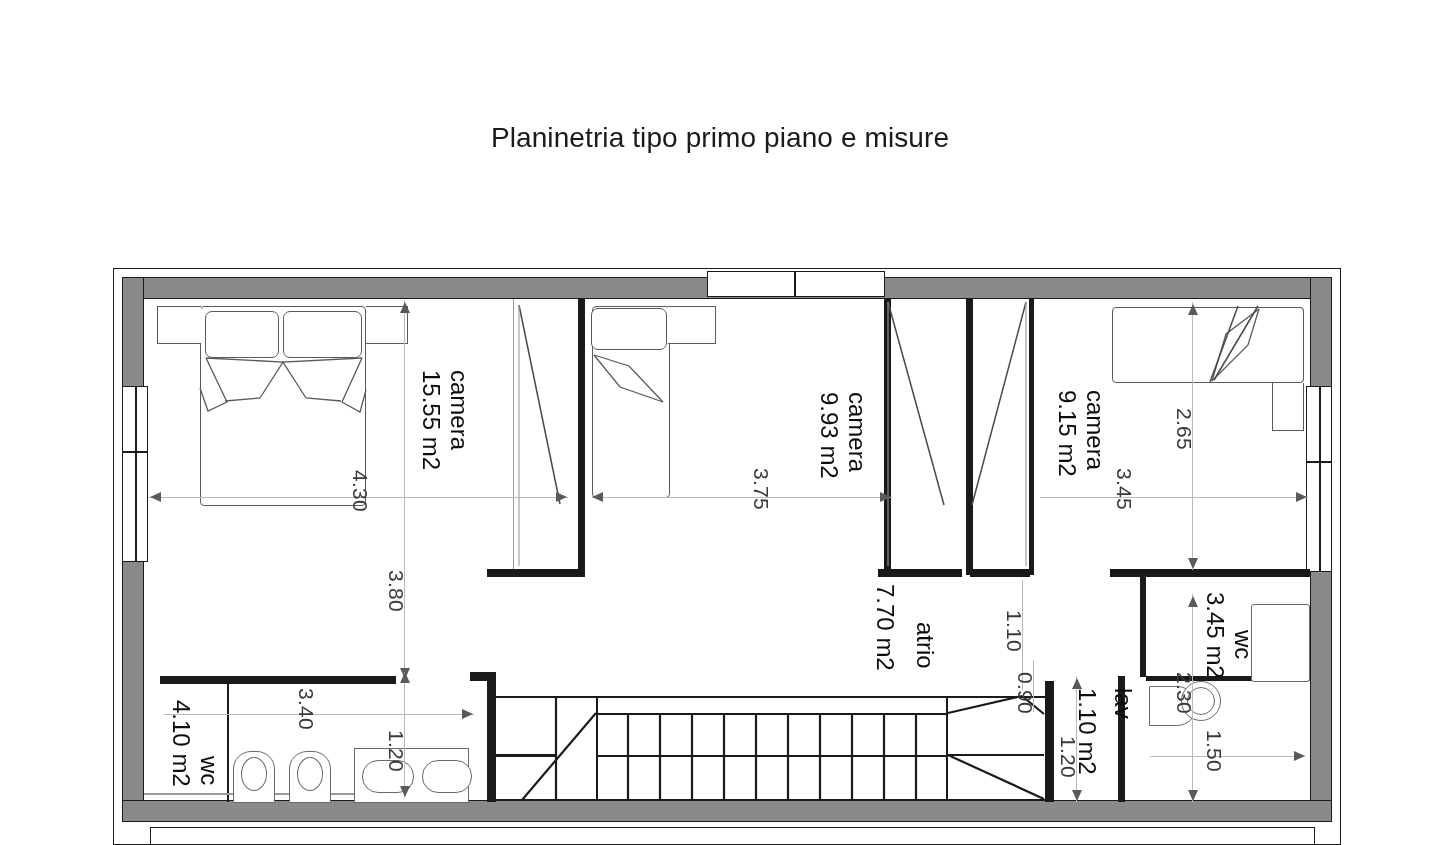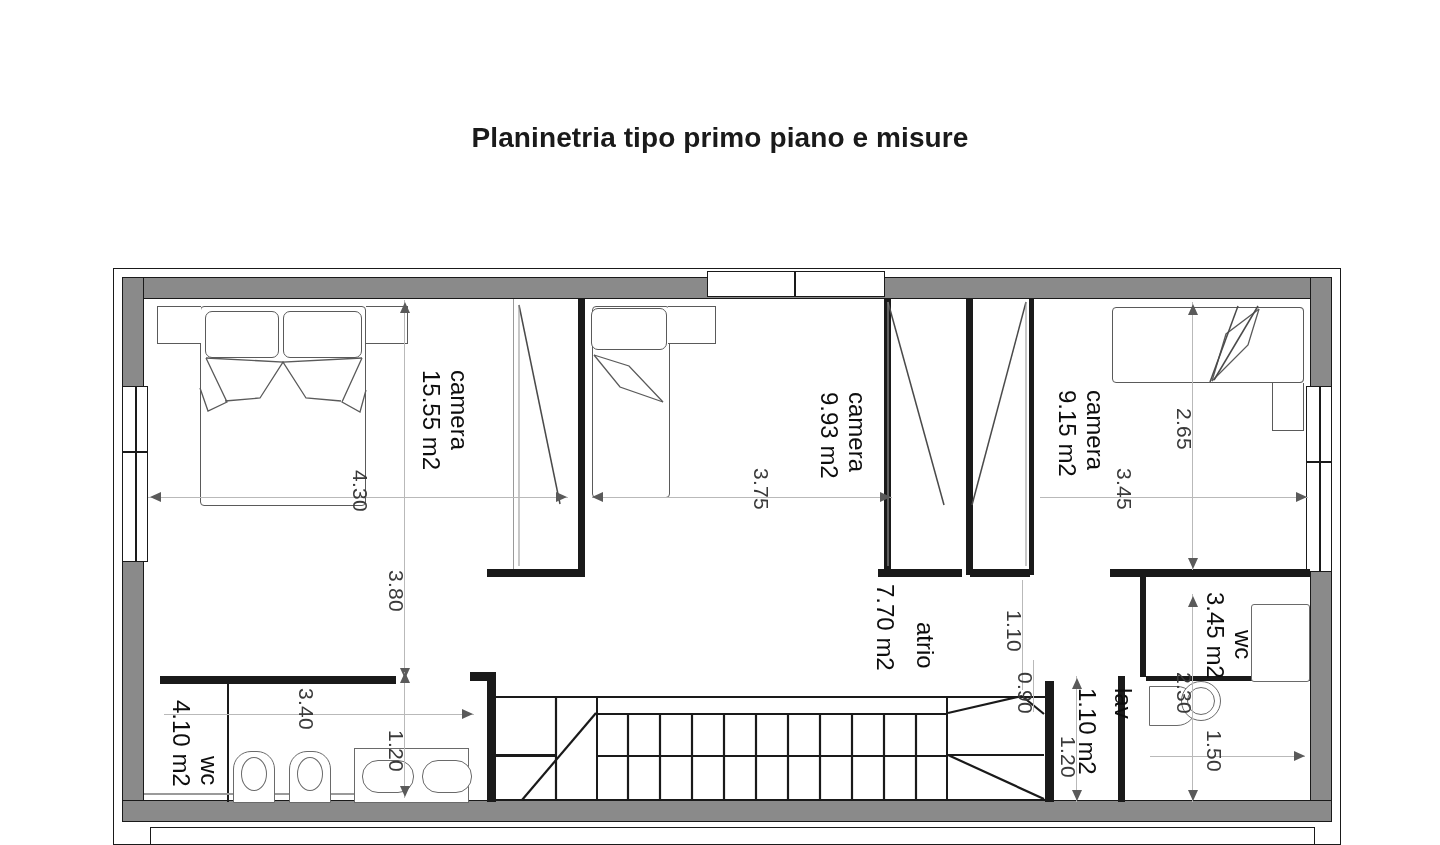--- a/index.html
+++ b/index.html
@@ -6,21 +6,21 @@
   body{
     width:1440px;height:845px;overflow:hidden;
     font-family:"Liberation Sans","DejaVu Sans",sans-serif;
     color:#111;
   }
   #stage{position:relative;width:1440px;height:845px;background:#fff;}
 
   
   #plan-title{
     position:absolute;left:0;top:122px;width:1440px;
-    text-align:center;font-size:28px;font-weight:700;color:#1a1a1a;
+    text-align:center;font-size:28px;font-weight:400;color:#1a1a1a;
     letter-spacing:.1px;
   }
 
   
   .wall{position:absolute;background:#8a8a8a;border:1.6px solid #1a1a1a;box-sizing:border-box;}
   .wall-white{position:absolute;background:#ffffff;border:1.6px solid #1a1a1a;box-sizing:border-box;}
   .thinline{position:absolute;background:#1a1a1a;}
   .furn{position:absolute;border:1.3px solid #5a5a5a;box-sizing:border-box;background:#fff;}
   .furn-r{border-radius:7px;}
   .fixture{position:absolute;border:1.4px solid #6a6a6a;box-sizing:border-box;background:#fff;}

